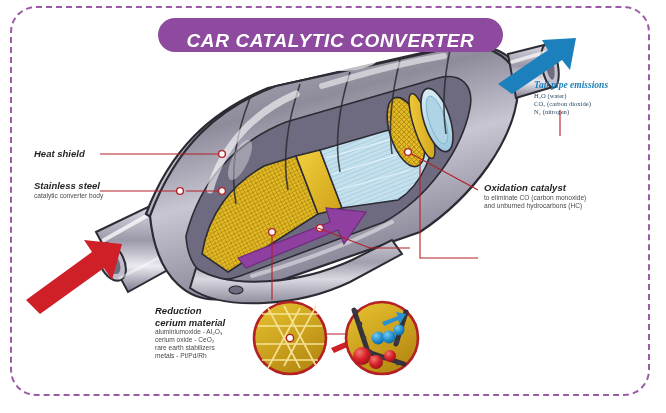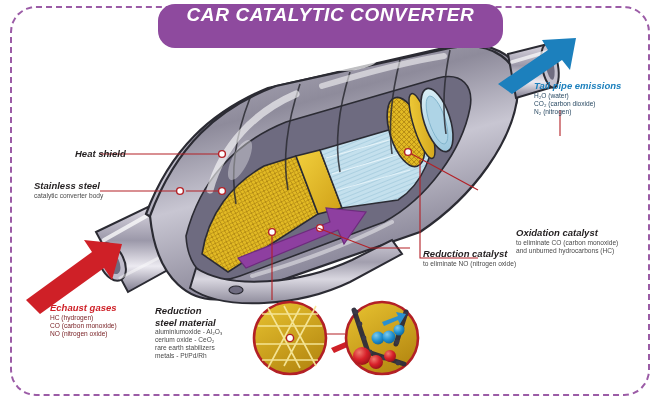--- a/index.html
+++ b/index.html
@@ -3,44 +3,44 @@
 <meta charset="utf-8">
 <style>
   html,body{margin:0;padding:0;background:#ffffff;}
   body{width:666px;height:413px;overflow:hidden;
        font-family:"Liberation Sans","DejaVu Sans",sans-serif;}
   #stage{position:relative;width:666px;height:413px;background:#fff;}
 
   .frame{position:absolute;left:10px;top:6px;width:640px;height:390px;
          border:2.5px dashed #9b5ba6;border-radius:26px;box-sizing:border-box;}
 
-  .banner{position:absolute;left:158px;top:4px;width:345px;height:44px;
-          background:#8e4a9e;border-radius:17px;display:flex;align-items:flex-start;
+  .banner{position:absolute;left:158px;top:18px;width:345px;height:34px;
+          background:#8e4a9e;border-radius:17px;display:flex;align-items:flex-end;
           justify-content:center;}
   .banner span{color:#fff;font-weight:bold;font-style:italic;font-size:19px;
                letter-spacing:.6px;}
 
   .art{position:absolute;left:0;top:0;width:666px;height:413px;}
 
   .lbl{position:absolute;color:#231f20;}
   .lbl .hd{font-weight:bold;font-style:italic;font-size:9.5px;line-height:11.5px;
            white-space:nowrap;}
   .lbl .sb{font-size:6.6px;line-height:8.1px;color:#4a4a4a;white-space:nowrap;}
 
   .blue .hd{color:#1c80bd;}
   .blue .sb{color:#2a4a63;}
   .red .hd{color:#cf2027;}
   .red .sb{color:#7a2327;}
 
-  .t-tail{left:534px;top:80px;}
-  .t-heat{left:34px;top:148px;margin-left:41px;}
+  .t-tail{left:534px;top:80px;font-family:Liberation Serif, serif;}
+  .t-heat{left:34px;top:148px;}
   .t-stain{left:34px;top:180px;}
   .t-exh{left:50px;top:302px;}
   .t-cat{left:155px;top:305px;}
-  .t-ox{left:516px;top:182px;margin-top:45px;}
+  .t-ox{left:484px;top:182px;}
   .t-red{left:423px;top:248px;}
   .t-maj{left:423px;top:305px;}
   .t-maj .sb{line-height:8.4px;}
 </style>
 </head>
 <body>
 
 <div id="stage">
 
   <div class="frame"></div>
@@ -235,45 +235,35 @@
 
   <div class="lbl t-heat">
     <div class="hd">Heat shield</div>
   </div>
 
   <div class="lbl t-stain">
     <div class="hd">Stainless steel</div>
     <div class="sb">catalytic converter body</div>
   </div>
 
-  <div class="lbl red t-exh">
-    <div class="hd">Echaust gases</div>
-    <div class="sb">HC (hydrogen)</div>
-    <div class="sb">CO (carbon monoxide)</div>
-    <div class="sb">NO (nitrogen oxide)</div>
-  </div>
 
   <div class="lbl t-cat">
     <div class="hd">Reduction</div>
-    <div class="hd">steel material</div>
+    <div class="hd">cerium material</div>
     <div class="sb">aluminiumoxide - Al₂O₃</div>
     <div class="sb">cerium oxide - CeO₂</div>
     <div class="sb">rare earth stabilizers</div>
     <div class="sb">metals - Pt/Pd/Rh</div>
   </div>
 
   <div class="lbl t-ox">
     <div class="hd">Oxidation catalyst</div>
     <div class="sb">to eliminate CO (carbon monoxide)</div>
     <div class="sb">and unburned hydrocarbons (HC)</div>
   </div>
 
-  <div class="lbl t-red">
-    <div class="hd">Reduction catalyst</div>
-    <div class="sb">to eliminate NO (nitrogen oxide)</div>
-  </div>
 
 
   <div class="banner">
     <span>CAR CATALYTIC CONVERTER</span>
   </div>
 
 </div>
 
 </body></html>

